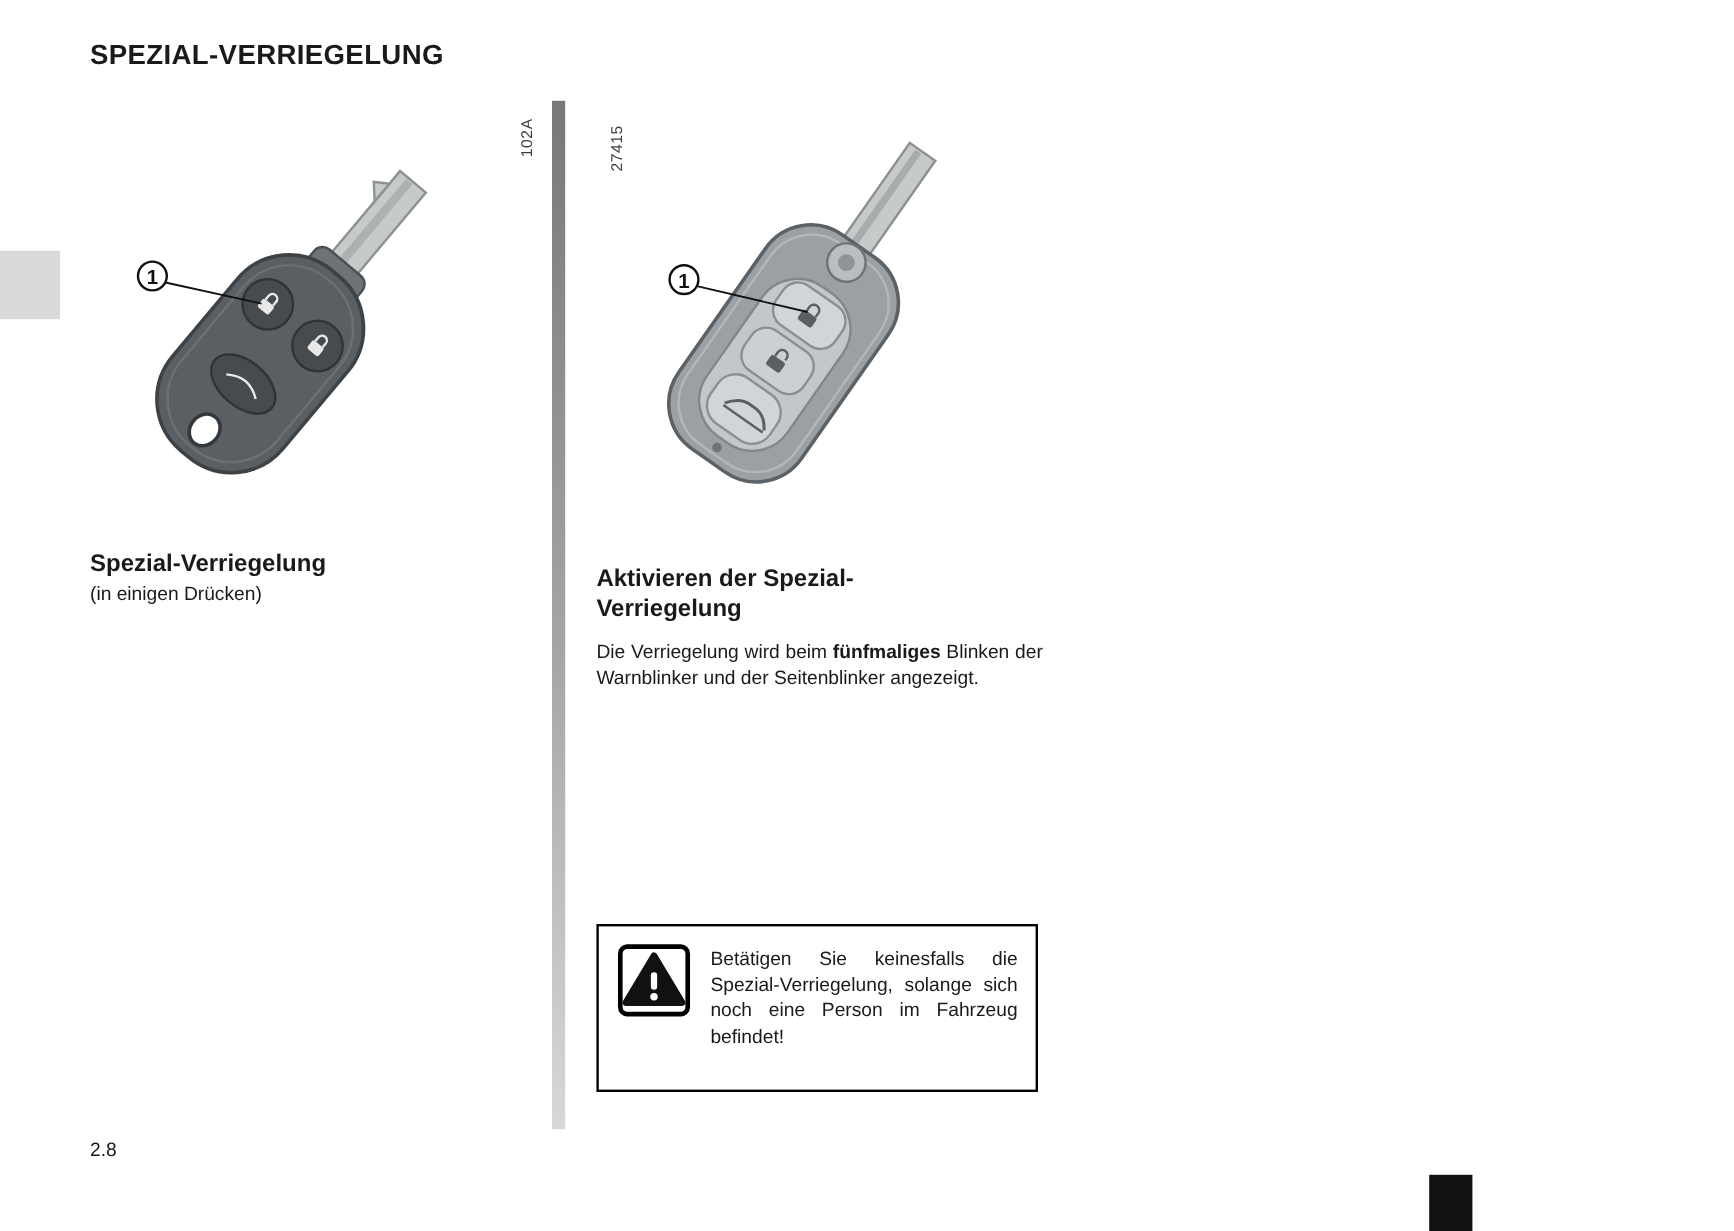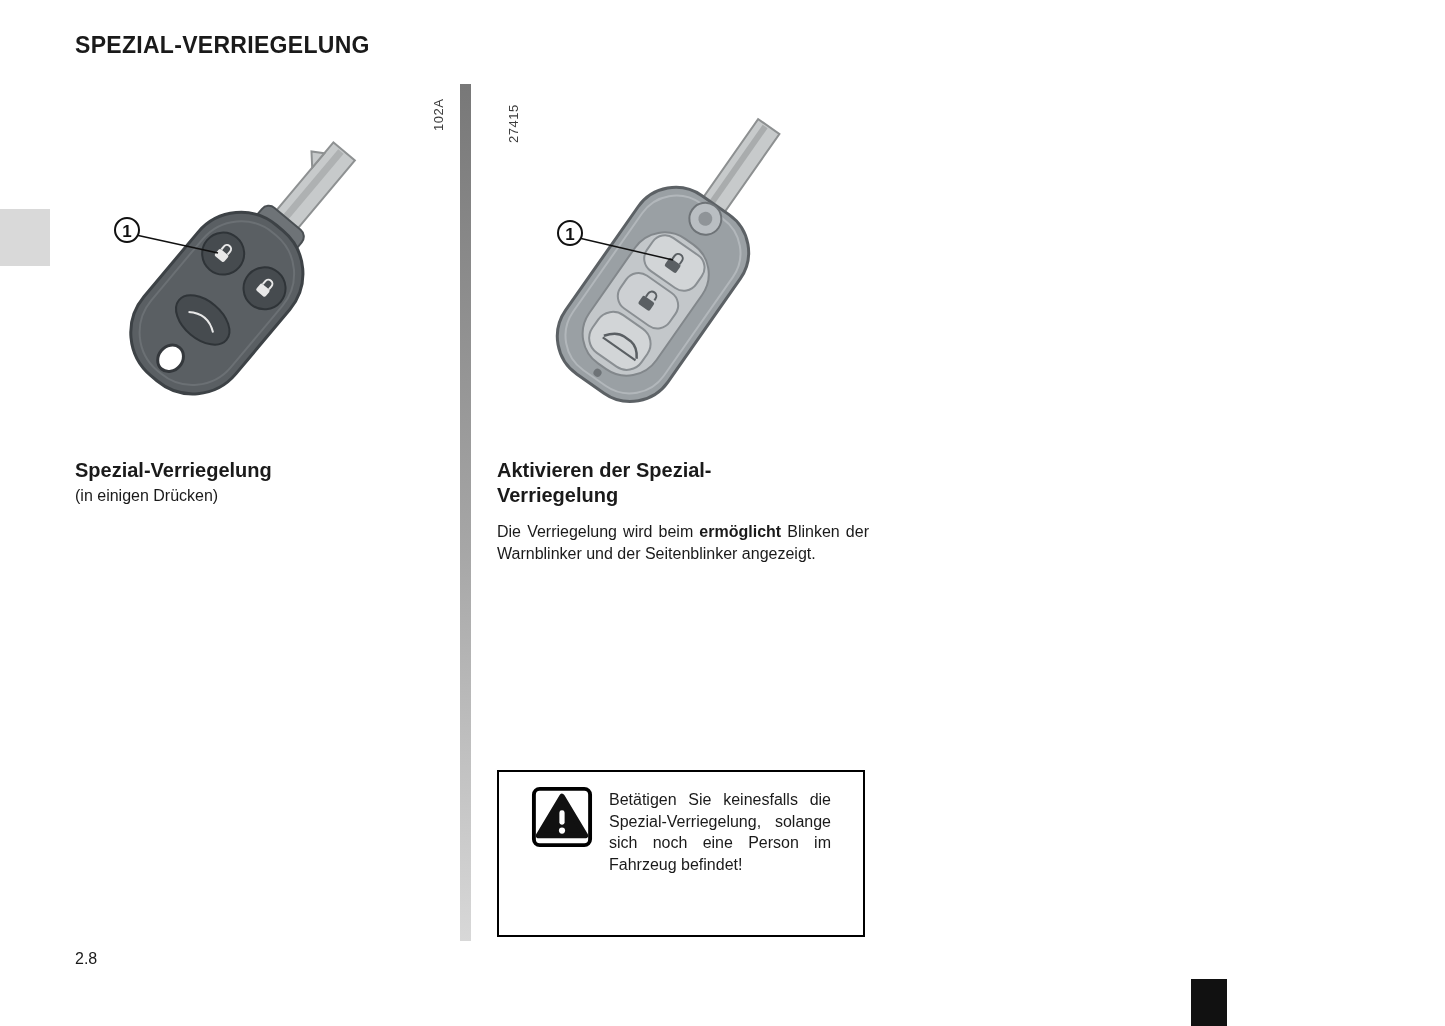--- a/index.html
+++ b/index.html
@@ -61,45 +61,45 @@
     line-height: 26px;
     text-align: center;
     box-sizing: border-box;
     color: #111;
   }
   .callout-left  { left: 44px; top: 122px; }
   .callout-right { left: 62px; top: 130px; }
 
   .col { position: absolute; width: 372px; }
   .col-left  { left: 75px;  top: 458px; }
-  .col-right { left: 497px; top: 458px; }
+  .col-right { left: 497px; top: 470px; }
   .col h2 {
     font-size: 20px;
     font-weight: bold;
     line-height: 25px;
     margin: 0;
   }
   .h2-narrow { max-width: 300px; }
   .subheading { font-size: 16px; line-height: 20px; margin: 3px 0 0; }
   .body-text {
     font-size: 16px;
     line-height: 22px;
     text-align: justify;
     margin: 13px 0 0;
   }
   .emph-bi { font-weight: bold; font-style: italic; }
   .emph-b  { font-weight: bold; }
 
   .warning-box {
     position: absolute;
     left: 497px; top: 770px;
-    width: 368px; height: 167px;
+    width: 368px; height: 140px;
     border: 2px solid #000;
     box-sizing: border-box;
-    padding: 14px 32px;
+    padding: 14px 15px;
     display: flex;
     gap: 16px;
     align-items: flex-start;
     background: #fff;
   }
   .warning-icon { flex: 0 0 auto; }
   .warning-text {
     font-size: 16px;
     line-height: 21.5px;
     text-align: justify;
@@ -192,21 +192,21 @@
     <div class="callout callout-right">1</div>
   </div>
 
   <section class="col col-left">
     <h2>Spezial-Verriegelung</h2>
     <div class="subheading">(in einigen Drücken)</div>
   </section>
 
   <section class="col col-right">
     <h2 class="h2-narrow">Aktivieren der Spezial-Verriegelung</h2>
-    <p class="body-text"><span>Die Verriegelung wird beim </span><span class="emph-b">ermöglicht</span><span> Blinken der Warnblinker und der Seitenblinker angezeigt.</span></p>
+    <p class="body-text"><span>Die Verriegelung wird beim </span><span class="emph-b">fünfmaliges</span><span> Blinken der Warnblinker und der Seitenblinker angezeigt.</span></p>
   </section>
 
   <div class="warning-box">
     <svg class="warning-icon" width="62" height="62" viewBox="0 0 64 64">
       <rect x="3" y="3" width="58" height="58" rx="6" fill="#ffffff" stroke="#000000" stroke-width="4"></rect>
       <path d="M32 11 L56 51 L8 51 Z" fill="#111111" stroke="#111111" stroke-width="6" stroke-linejoin="round"></path>
       <rect x="29.3" y="25" width="5.4" height="15" rx="2.5" fill="#ffffff"></rect>
       <circle cx="32" cy="46" r="3.2" fill="#ffffff"></circle>
     </svg>
     <p class="warning-text">Betätigen Sie keinesfalls die Spezial-Verriegelung, solange sich noch eine Person im Fahrzeug befindet!</p>

